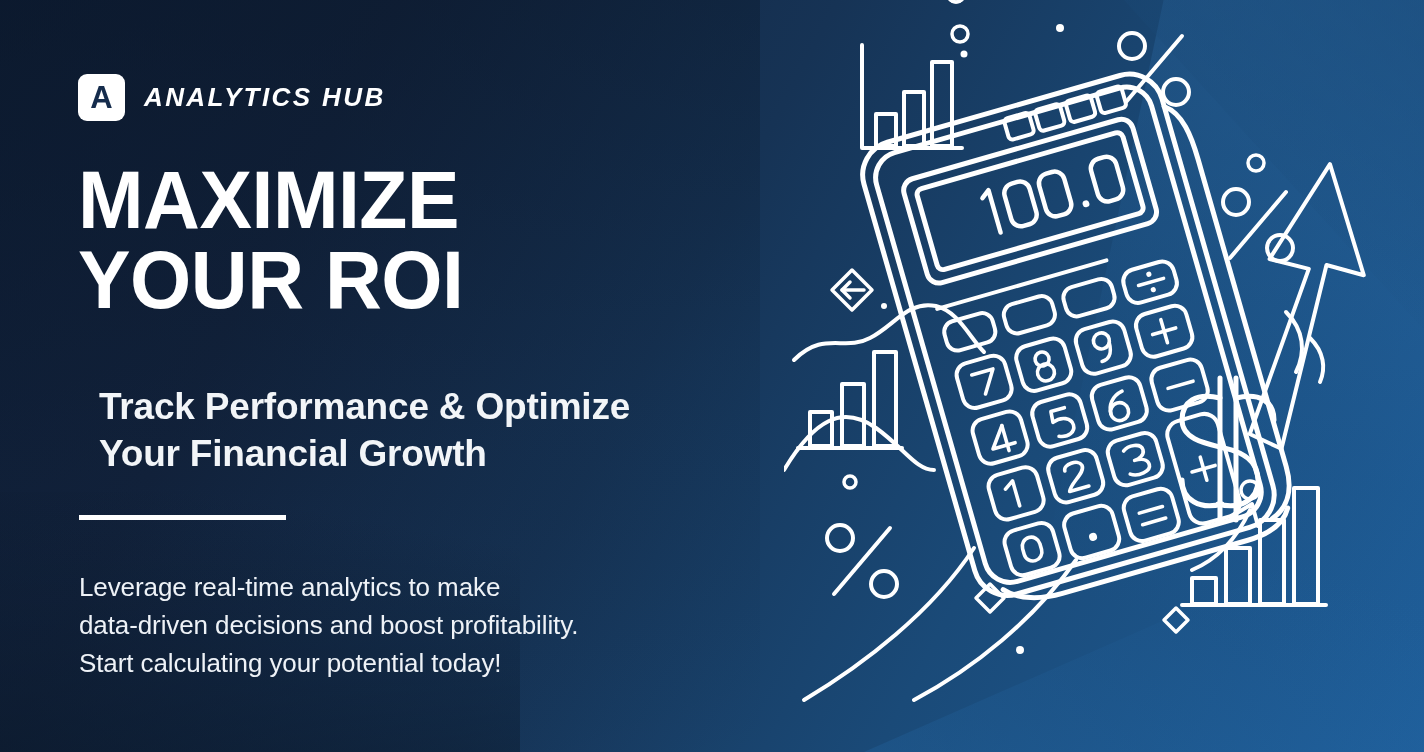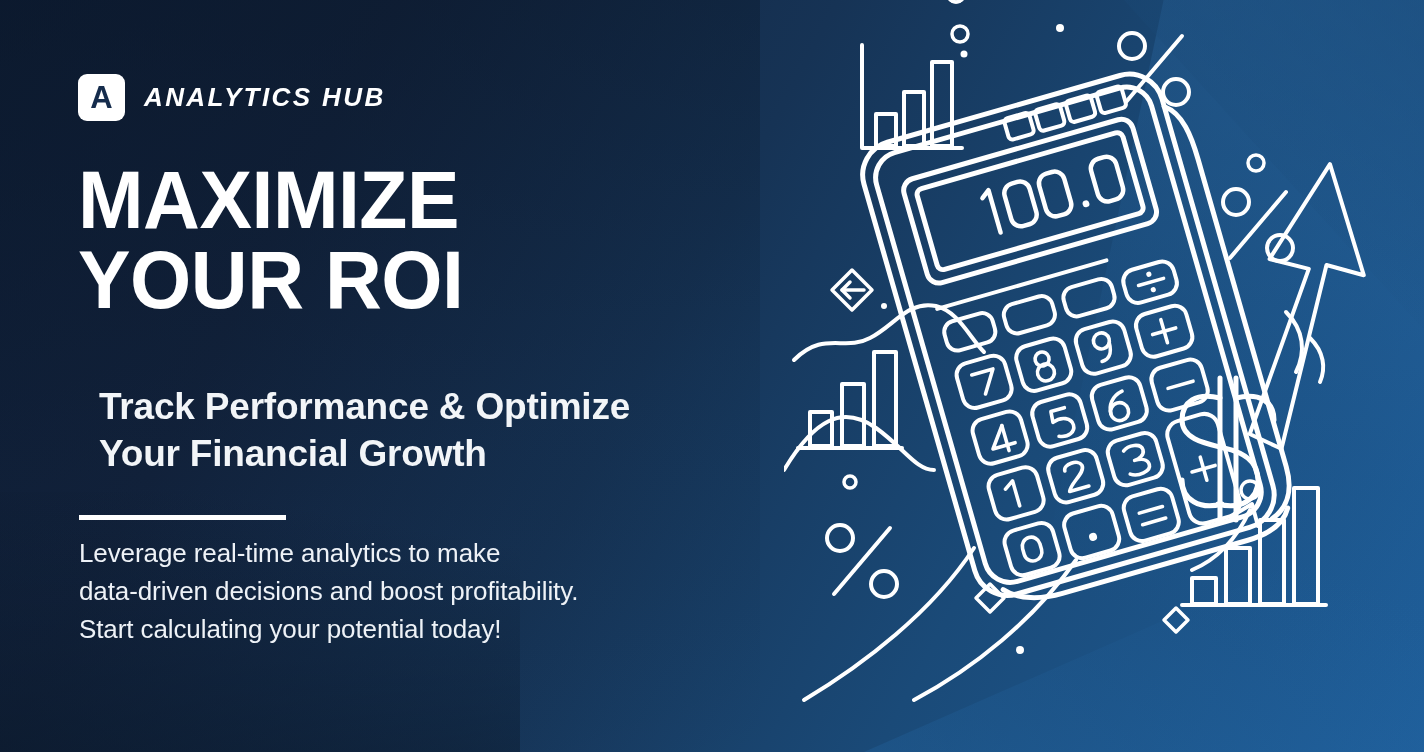--- a/index.html
+++ b/index.html
@@ -101,21 +101,21 @@
     white-space:pre-line;
     letter-spacing:-0.2px;
     margin-left:20px;
   }
   .divider {
     position:absolute; top:515px; left:1px;
     width:207px; height:5px;
     background:#ffffff;
   }
   .body-copy {
-    position:absolute; top:534px; left:1px;
+    position:absolute; top:568px; left:1px;
     color:#eef2f7;
     font-size:26px;
     font-weight:normal;
     line-height:1.47;
     white-space:pre-line;
     letter-spacing:-0.1px;
   }
 
   
   .art {

